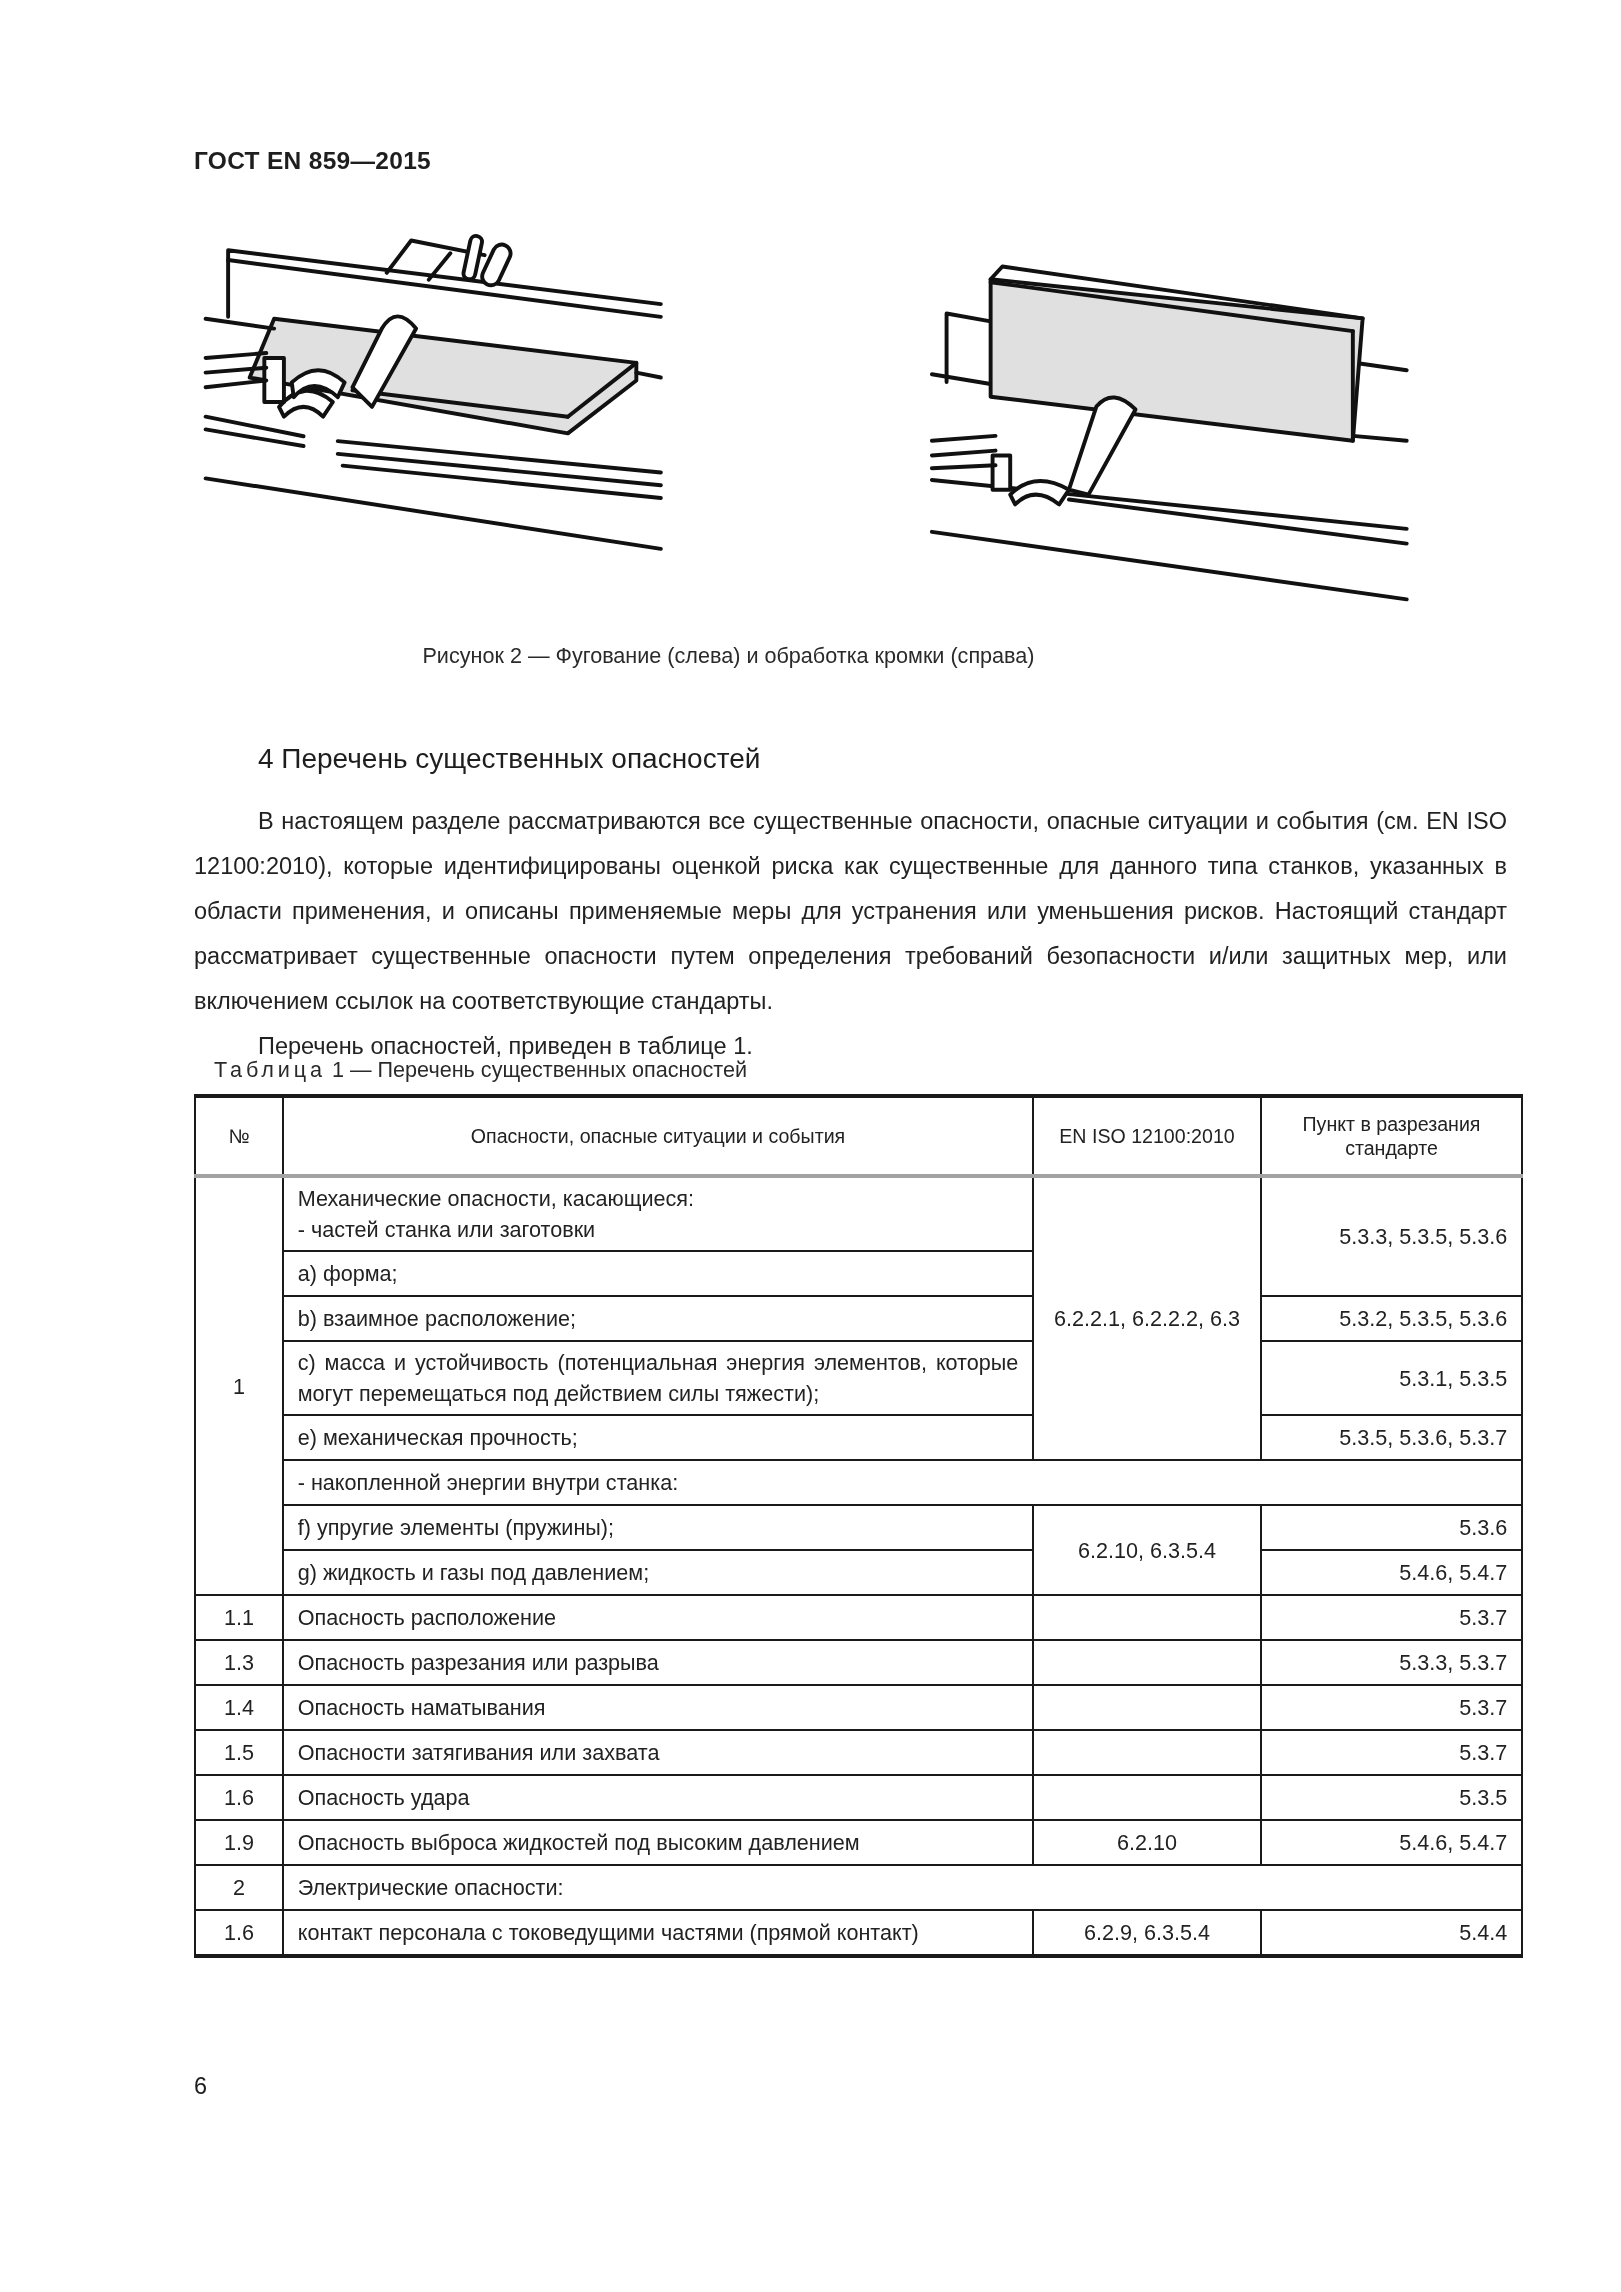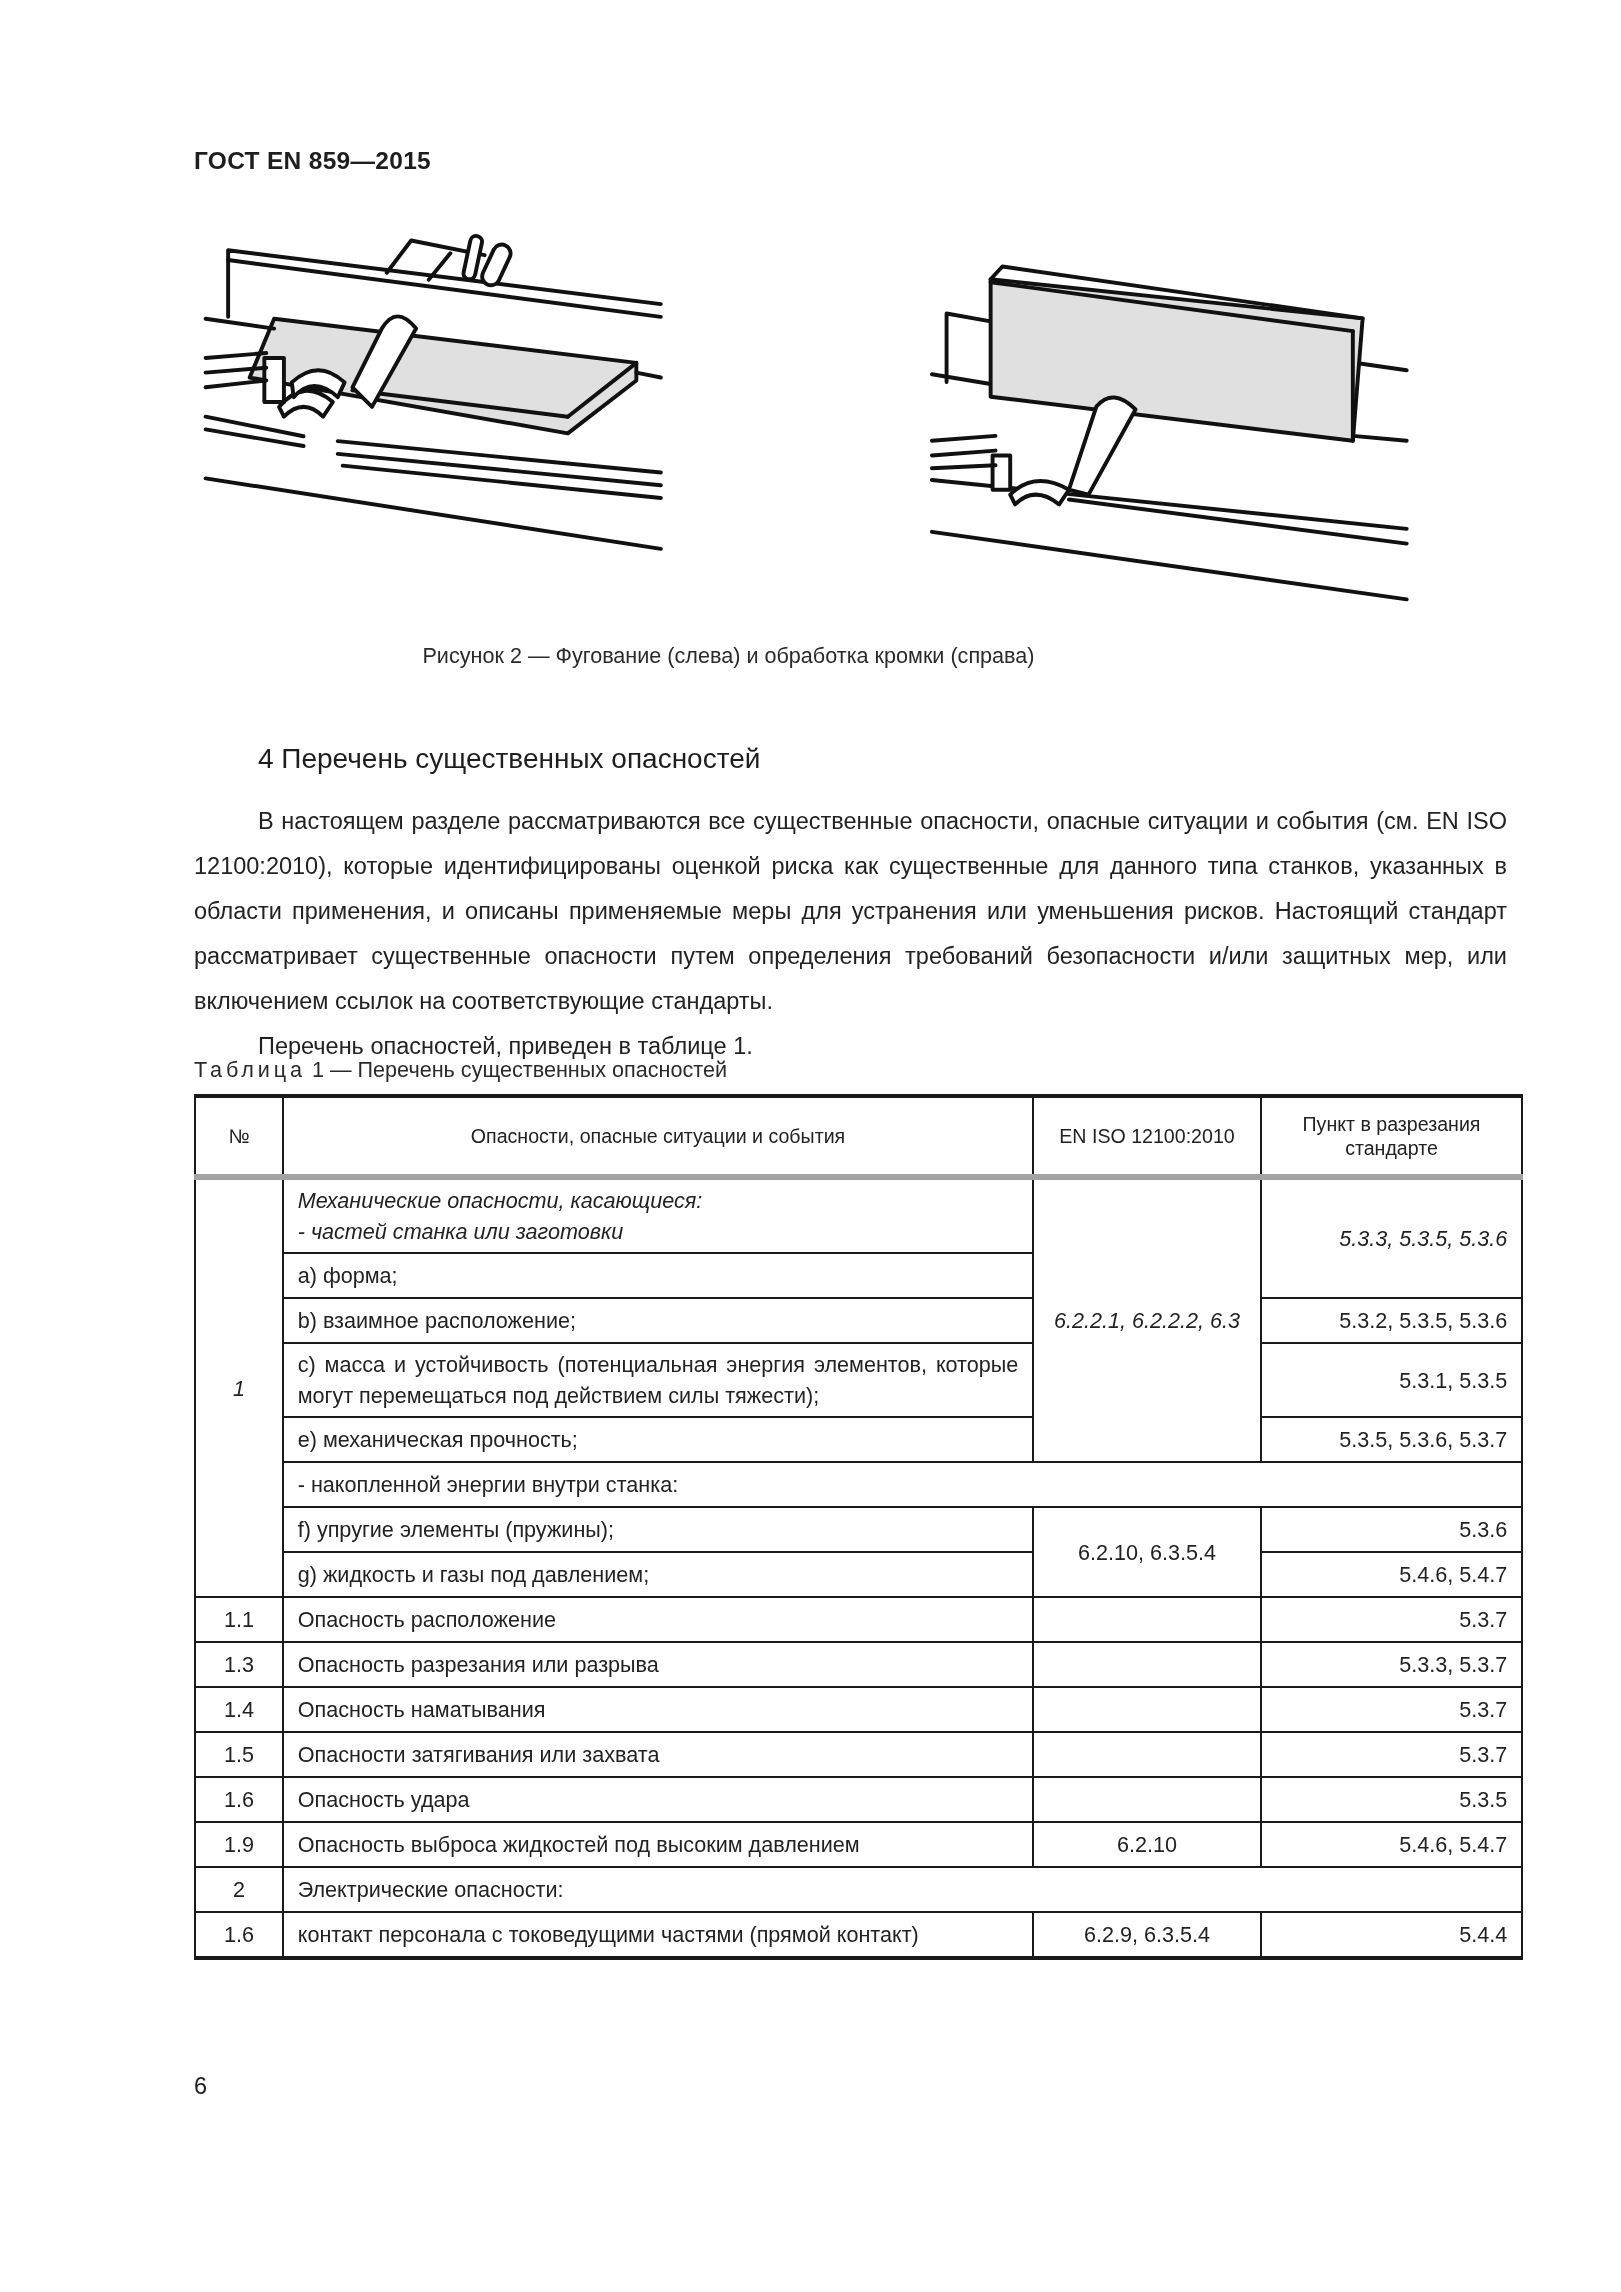--- a/index.html
+++ b/index.html
@@ -23,35 +23,35 @@
     font-size: 28px; font-weight: normal;
   }
   .body-text {
     position: absolute; left: 194px; top: 799px; width: 1313px;
     font-size: 23.5px; line-height: 45px; text-align: justify; color: #222;
   }
   .body-text p { margin: 0; text-indent: 64px; }
   .table-caption {
     position: absolute; left: 194px; top: 1057px; font-size: 21.6px; color: #2a2a2a;
   }
-  .table-caption .spaced { letter-spacing: 3.9px; }
+  .table-caption .spaced { letter-spacing: 3.9px; margin-left: 20px; }
   .hazards {
     position: absolute; left: 194px; top: 1094px; width: 1327px;
     border-collapse: collapse; font-size: 21.6px; color: #222;
     border-top: 4.9px solid #1a1a1a; border-bottom: 4.9px solid #1a1a1a;
     border-left: 2.9px solid #1a1a1a; border-right: 2.9px solid #1a1a1a;
     table-layout: fixed;
   }
   .hazards td, .hazards th {
     border: 2.9px solid #1a1a1a; padding: 0 13.7px; vertical-align: middle;
     font-weight: normal;
   }
   .hazards th { font-size: 19.6px; line-height: 24.5px; text-align: center; height: 76px; border-width: 2px; }
   .hazards thead tr { border-bottom: 2px solid #1a1a1a; }
-  .hazards tbody tr:first-child td { border-top: 6px solid #a3a3a3; font-style: italic; }
+  .hazards tbody tr:first-child td { border-top: 4px solid #a3a3a3; }
   .hazards tbody { border-top: 3.9px double #1a1a1a; }
   .c-num { text-align: center; }
   .c-desc { text-align: left; }
   .c-iso { text-align: center; }
   .c-pt { text-align: right; }
   .hazards td { height: 43px; line-height: 31px; }
   .tall { height: 72px !important; }
   .page-num {
     position: absolute; left: 194px; top: 2073px; font-size: 23.5px;
   }

